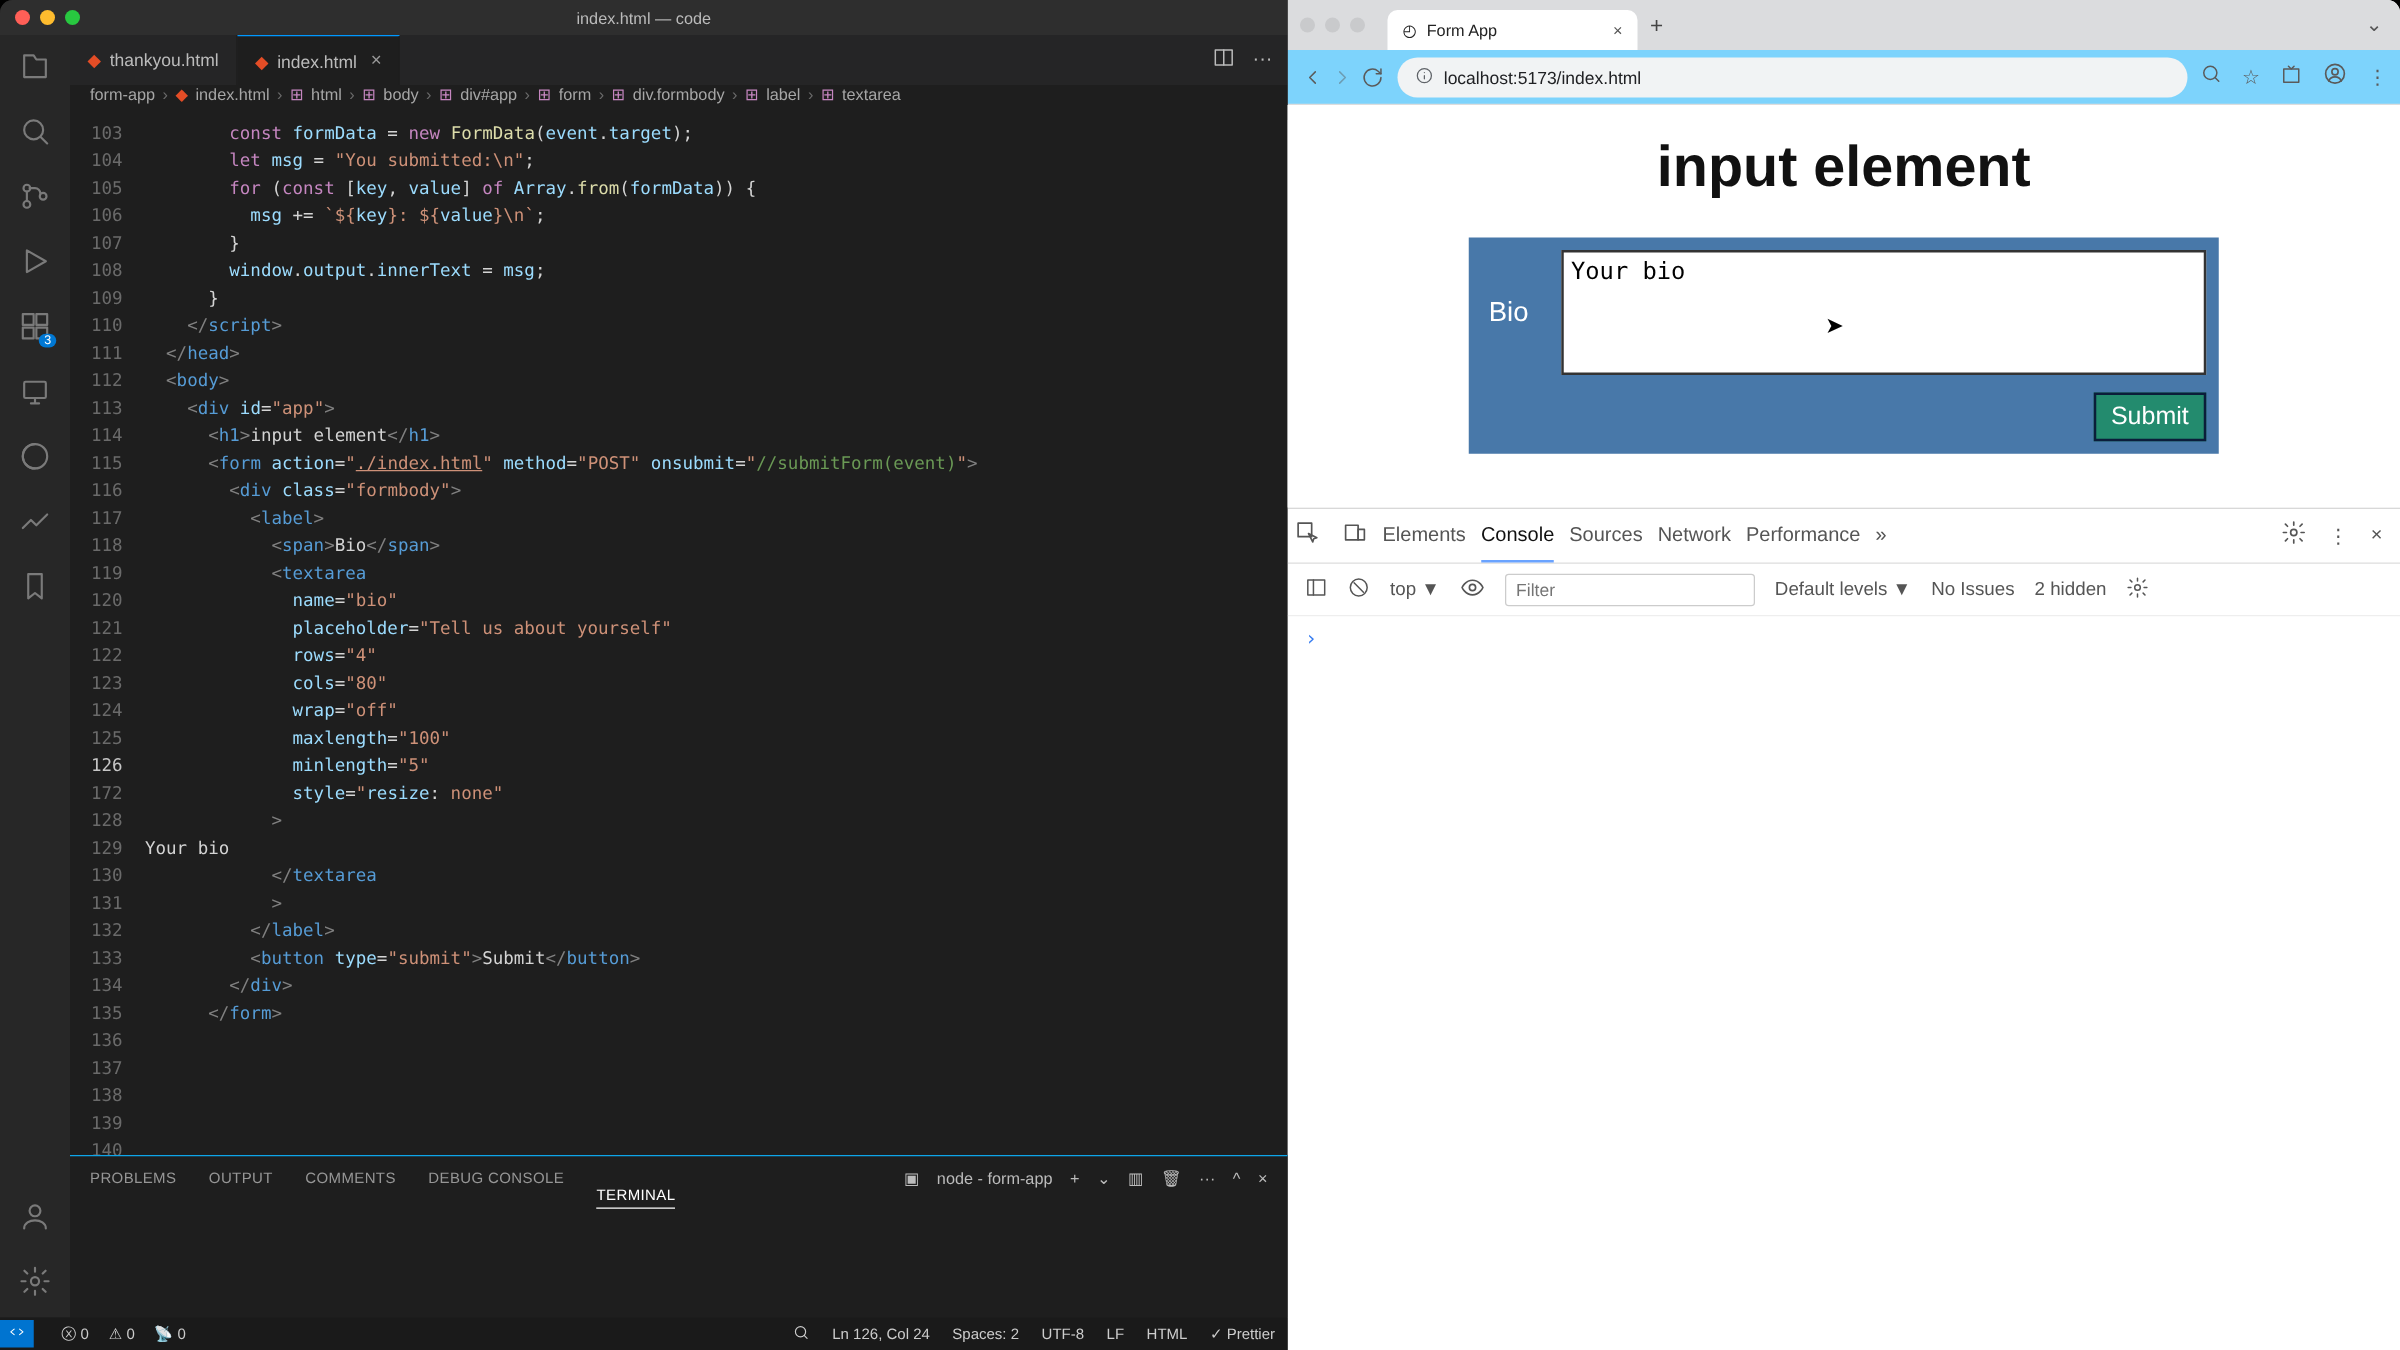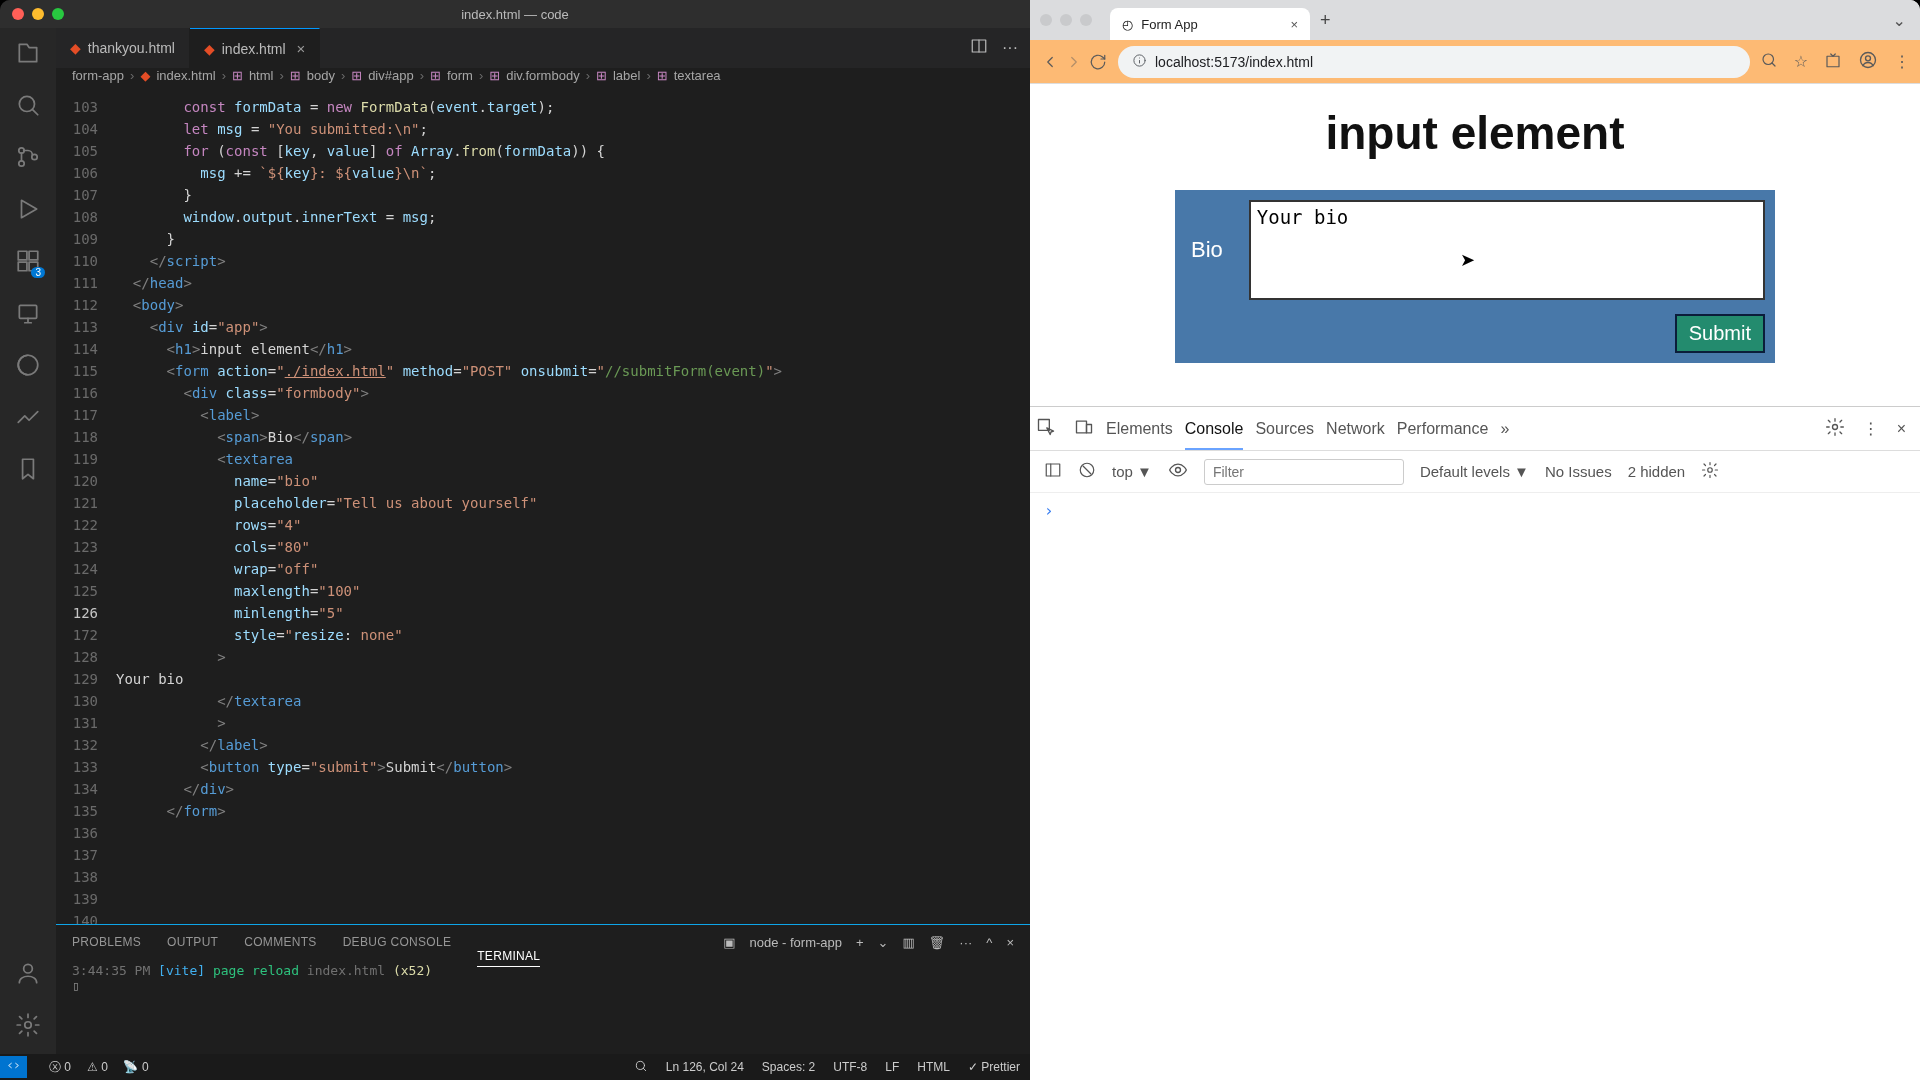--- a/index.html
+++ b/index.html
@@ -50,21 +50,21 @@
   
   .browser { width: 890px; height: 1080px; background: #fff; display:flex; flex-direction:column; border-radius: 0 10px 10px 0; }
   .br-tabbar { height: 40px; background: #dbdcde; display: flex; align-items: center; padding-left: 10px; border-radius: 0 10px 0 0;}
   .br-traffic { display:flex; gap:8px; margin-right:18px;}
   .br-traffic .dot { background:#c9cacc;}
   .br-tab { background:#fff; border-radius: 8px 8px 0 0; height: 32px; display:flex; align-items:center; padding: 0 12px; font-size:13px; color:#222; gap:8px; margin-top:8px; min-width:200px; position:relative;}
   .br-tab .x { margin-left:auto; color:#555;}
   .br-newtab { color:#444; font-size:18px; margin-left:10px; cursor:pointer;}
   .br-ext { margin-left:auto; color:#555; margin-right:14px;}
 
-  .br-toolbar { height: 44px; background:#fdba74; border-bottom:1px solid #ddd; display:flex; align-items:center; padding:0 10px; gap:4px; color:#5a5a5a;text-align:right;}
+  .br-toolbar { height: 44px; background:#7dd3fc; border-bottom:1px solid #ddd; display:flex; align-items:center; padding:0 10px; gap:4px; color:#5a5a5a;text-align:right;}
   .navico { width:20px; height:20px; display:flex; align-items:center; justify-content:center; cursor:pointer;}
   .urlbar { flex:1; background:#f1f3f4; border-radius:20px; height:32px; display:flex; align-items:center; padding:0 14px; font-size:14px; color:#202124; gap:8px; margin:0 6px;}
   .urlbar .sec{ color:#5f6368;}
   .rt-icons{ display:flex; gap:16px; color:#5a5a5a; align-items:center;}
 
   .page { flex: 0 0 322px; background:#fff; display:flex; flex-direction:column; align-items:center; padding-top:22px;}
   .page h1 { font-size: 46px; font-weight: 800; color:#111;}
   .formbox { margin-top: 30px; width: 600px; background:#4878a9; padding: 10px 10px; }
   .formrow { display:flex; align-items:center; gap: 20px;}
   .formrow .lbl { color:#fff; font-size: 22px; padding: 0 6px;}
@@ -276,28 +276,20 @@
               <span>node - form-app</span>
               <span>+</span>
               <span>⌄</span>
               <span>▥</span>
               <span>🗑</span>
               <span>···</span>
               <span>^</span>
               <span>×</span>
             </div>
           </div>
-          <div class="panel-body">
-            <span class="ts">3:44:35 PM</span>
-            <span class="vite">[vite]</span>
-            <span class="rep">page reload</span>
-            <span style="color:#717171">index.html</span>
-            <span class="x52">(x52)</span>
-            <div style="color:#888">▯</div>
-          </div>
         </div>
       </div>
     </div>
 
     <div class="statusbar">
       <span class="remote"><svg width="13" height="13" viewBox="0 0 24 24" style="stroke:#fff">
             <path d="m8 8-5 4 5 4M16 8l5 4-5 4"></path>
           </svg></span>
       <span>ⓧ <span>0</span></span>
       <span>⚠ <span>0</span></span>

